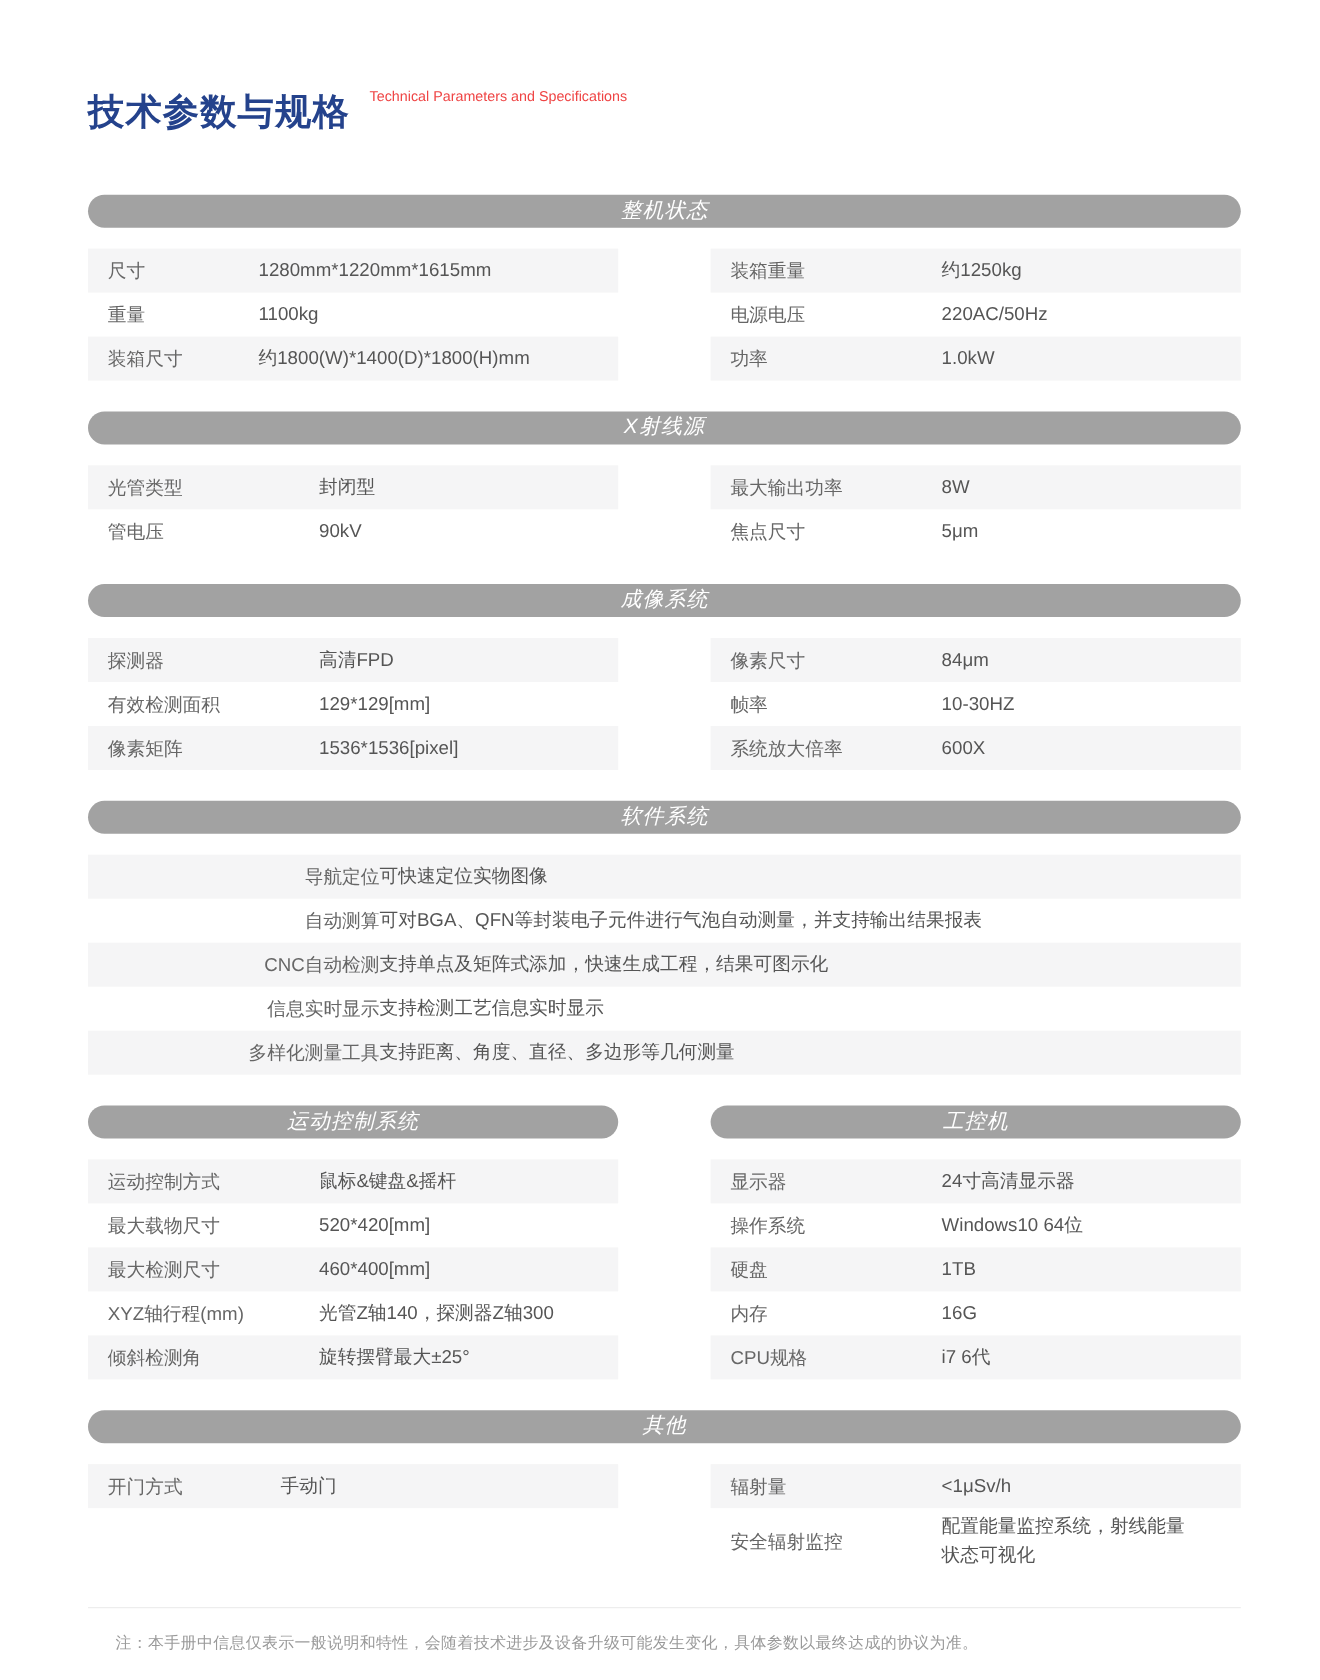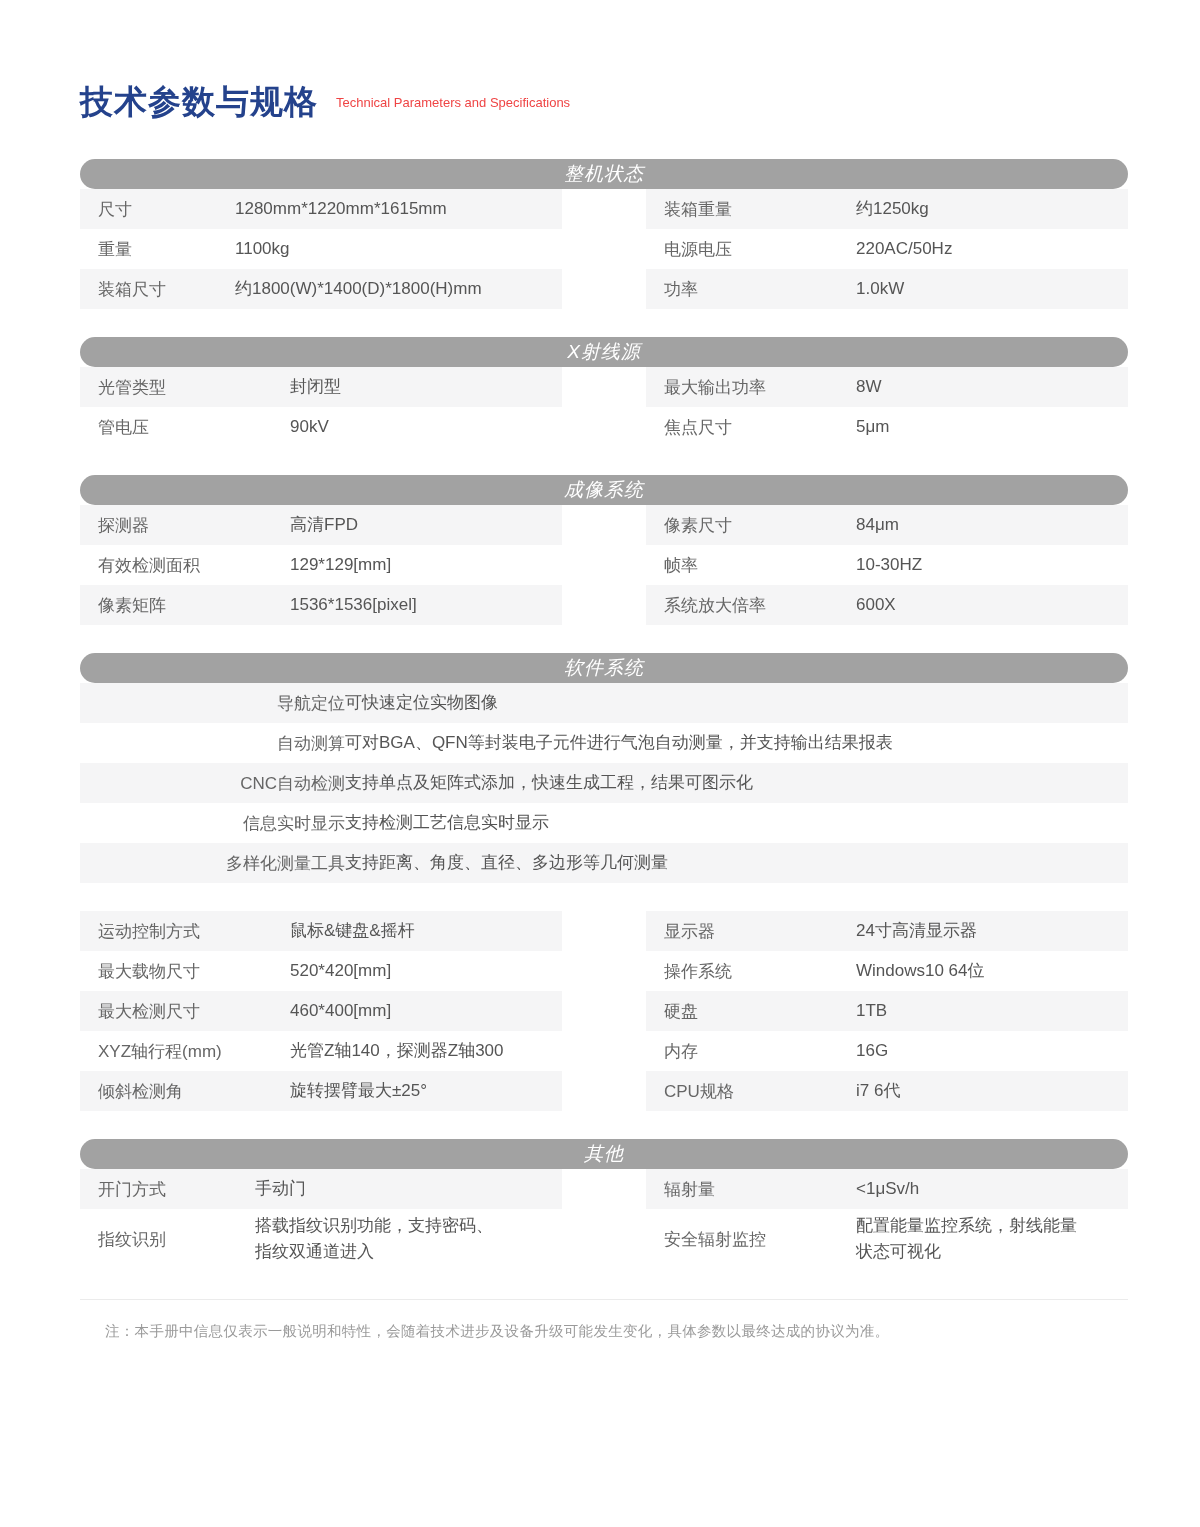--- a/index.html
+++ b/index.html
@@ -5,29 +5,30 @@
   * { margin:0; padding:0; box-sizing:border-box; }
   html,body { background:#ffffff; }
   body {
     width:1200px; min-height:1527px; margin:0 auto;
     font-family:"Liberation Sans","DejaVu Sans",sans-serif;
     color:#555;
   }
   .page { width:1200px; min-height:1527px; padding:80px 72px 60px 80px; }
 
   
-  .title-row { display:flex; align-items:center; gap:18px; margin-bottom:34px; }
+  .title-row { display:flex; align-items:flex-start; gap:18px; margin-bottom:52px; }
   .title-zh { font-size:33px; font-weight:600; color:#24428c; letter-spacing:1px; }
   .title-en { font-size:13px; font-weight:500; color:#ef4444; }
 
   
   .bar {
     background:#a2a2a2; color:#ffffff; font-style:italic;
     height:30px; line-height:30px; border-radius:15px;
     text-align:center; font-size:19px; letter-spacing:1px;
+    margin-bottom:19px;
   }
   .bar-row { display:flex; gap:84px; margin-bottom:19px; }
   .bar-row .bar { flex:1; margin-bottom:0; }
 
   .section { margin-bottom:28px; }
   .cols { display:flex; gap:84px; }
   .col { flex:1; min-width:0; }
 
   
   .row { display:flex; align-items:center; min-height:40px; padding:4px 10px 4px 18px; }
@@ -166,20 +167,24 @@
               <span class="value">支持检测工艺信息实时显示</span>
             </div>
             <div class="row">
               <span class="label">多样化测量工具</span>
               <span class="value">支持距离、角度、直径、多边形等几何测量</span>
             </div>
           </div>
         </div>
       </section>
       <section class="section sec-motion-and-ipc">
+        <div class="bar-row">
+          <div class="bar">运动控制系统</div>
+          <div class="bar">工控机</div>
+        </div>
         <div class="cols">
           <div class="col col-0">
             <div class="row">
               <span class="label">运动控制方式</span>
               <span class="value">鼠标&amp;键盘&amp;摇杆</span>
             </div>
             <div class="row">
               <span class="label">最大载物尺寸</span>
               <span class="value">520*420[mm]</span>
             </div>
@@ -220,25 +225,20 @@
           </div>
         </div>
       </section>
       <section class="section sec-others">
         <div class="bar">其他</div>
         <div class="cols">
           <div class="col col-0">
             <div class="row">
               <span class="label">开门方式</span>
               <span class="value">手动门</span>
-            </div>
-            <div class="row">
-              <span class="label">指纹识别</span>
-              <span class="value">搭载指纹识别功能，支持密码、
-指纹双通道进入</span>
             </div>
           </div>
           <div class="col col-1">
             <div class="row">
               <span class="label">辐射量</span>
               <span class="value">&lt;1μSv/h</span>
             </div>
             <div class="row">
               <span class="label">安全辐射监控</span>
               <span class="value">配置能量监控系统，射线能量

